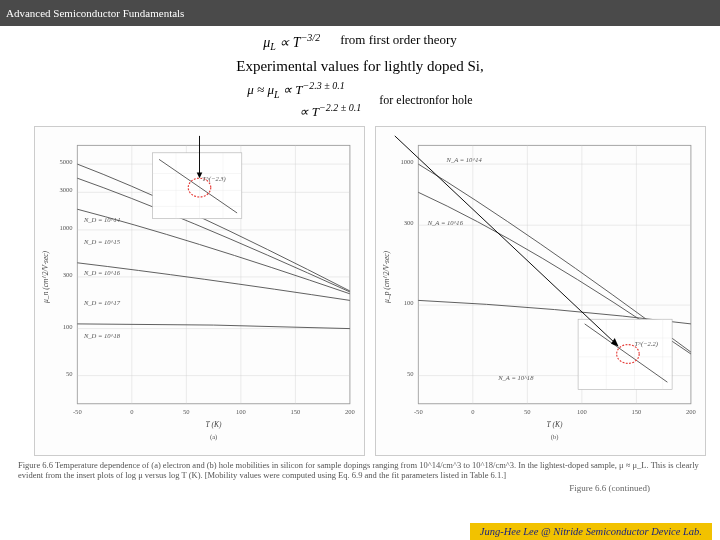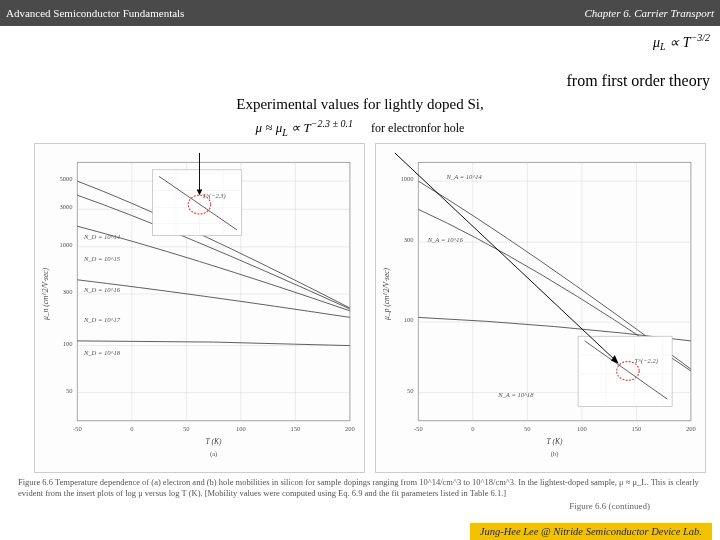--- a/index.html
+++ b/index.html
@@ -25,34 +25,33 @@
     box-sizing: border-box;
   }
   .header .left { font-family: "Times New Roman", serif; }
   .header .right { font-style: italic; font-family: "Times New Roman", serif; }
   .content {
     padding: 4px 10px 0 10px;
     font-size: 14px;
   }
   .eq-row {
     display: flex;
-    align-items: flex-end;
+    align-items: flex-start;
     justify-content: center;
     gap: 20px;
     margin: 2px 0 6px 0;
-    flex-direction: column;
   }
   .eq {
     font-family: "Times New Roman", serif;
     font-style: italic;
     font-size: 14px;
   }
   .sub { font-size: 10px; vertical-align: sub; }
   .sup { font-size: 10px; vertical-align: super; }
-  .note { font-size: 16px; font-family: Liberation Serif, serif; }
+  .note { font-size: 13px; font-family: Liberation Serif, serif; }
   .exp-heading {
     text-align: center;
     font-size: 15px;
     margin: 6px 0 4px 0;
   }
   .eq-block {
     display: flex;
     justify-content: center;
     align-items: center;
     gap: 18px;
@@ -115,37 +114,37 @@
     stroke: #aaa; stroke-width: 0.6; fill: #fff;
   }
   .redcirc { stroke: #e53935; stroke-width: 1.2; stroke-dasharray: 2 1.5; fill: none; }
   .arrow { stroke: #000; stroke-width: 1; fill: none; }
 </style>
 </head>
 <body>
 
 <div class="header">
   <span class="left">Advanced Semiconductor Fundamentals</span>
-  <span class="right">Chapter 6. Carrier Transport</span>
 </div>
 
 <div class="content">
 
   <div class="eq-row">
     <span class="eq">
       μ<span class="sub">L</span> ∝ T<span class="sup">−3/2</span>
     </span>
     <span class="note">from first order theory</span>
   </div>
 
   <div class="exp-heading">Experimental values for lightly doped Si,</div>
 
   <div class="eq-block">
     <div class="eq-multi">
       <span>μ ≈ μ<span class="sub">L</span> ∝ T<span class="sup">−2.3 ± 0.1</span></span>
+      <span style="padding-left:52px;">∝ T<span class="sup">−2.2 ± 0.1</span></span>
     </div>
     <div class="eq-labels">
       <span>for electron</span>
       <span>for hole</span>
     </div>
   </div>
 
   <div class="figs">
 
     <div class="fig">

